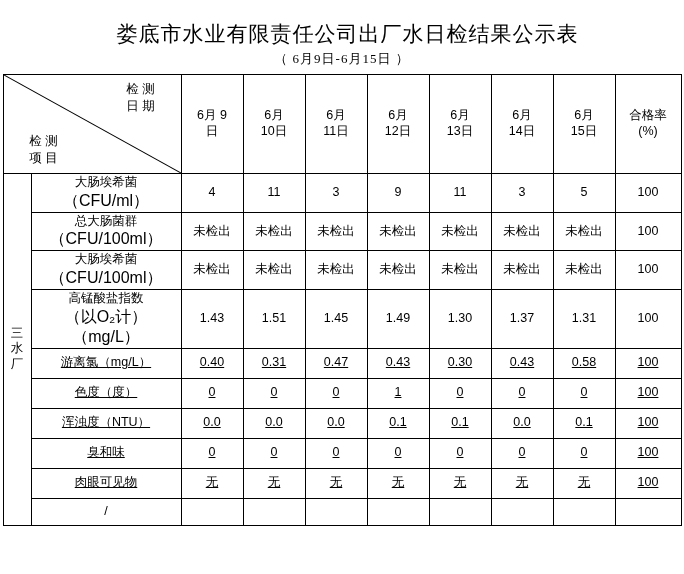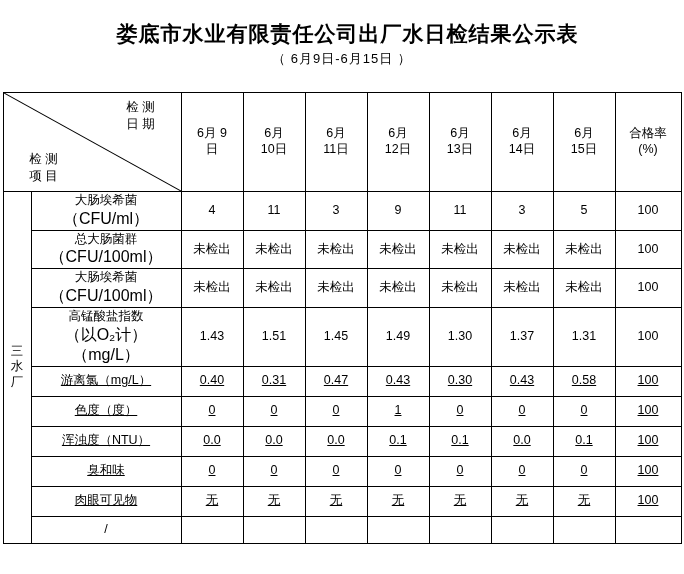--- a/index.html
+++ b/index.html
@@ -16,32 +16,32 @@
   }
   .page {
     position: relative;
     width: 684px;
     height: 574px;
     box-sizing: border-box;
   }
   .title {
     text-align: center;
     font-size: 21px;
-    font-weight: bold;
+    font-weight: normal;
     letter-spacing: 1px;
     margin-top: 20px;
     margin-bottom: 2px;
     font-family: "Liberation Serif", serif;
     padding-left: 11px;
   }
   .subtitle {
     text-align: center;
     font-size: 13px;
-    margin-bottom: 24px;
-    font-family: Liberation Sans, sans-serif;
+    margin-bottom: 6px;
+    font-family: Liberation Serif, serif;
     letter-spacing: 1px;
   }
   table.report {
     border-collapse: collapse;
     margin: 0 auto;
     width: 658px;
     table-layout: fixed;
   }
   table.report td {
     border: 1px solid #000;

